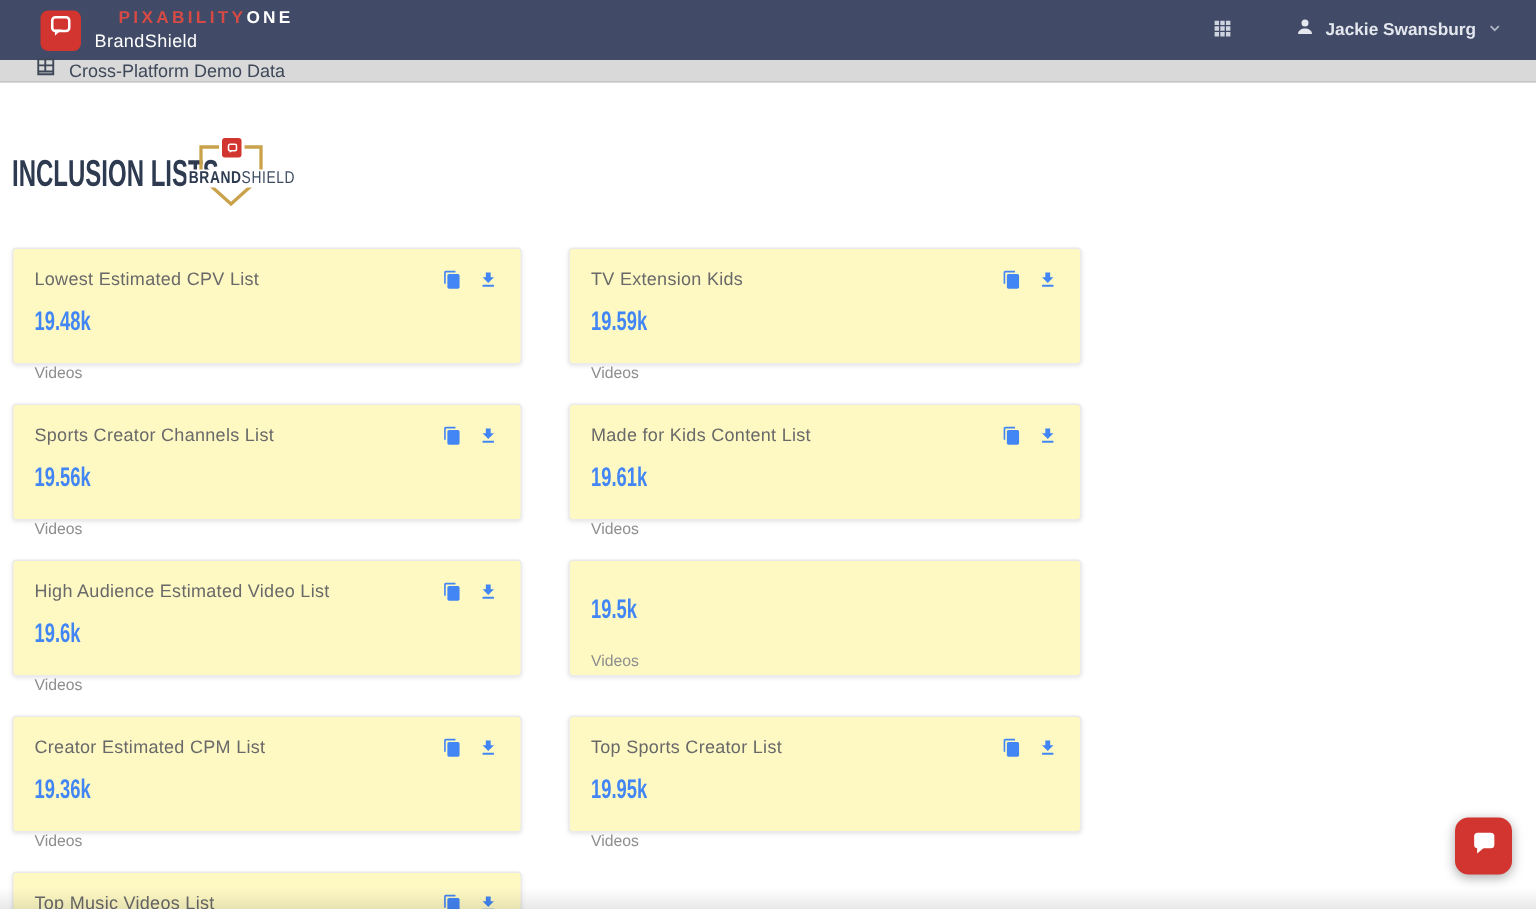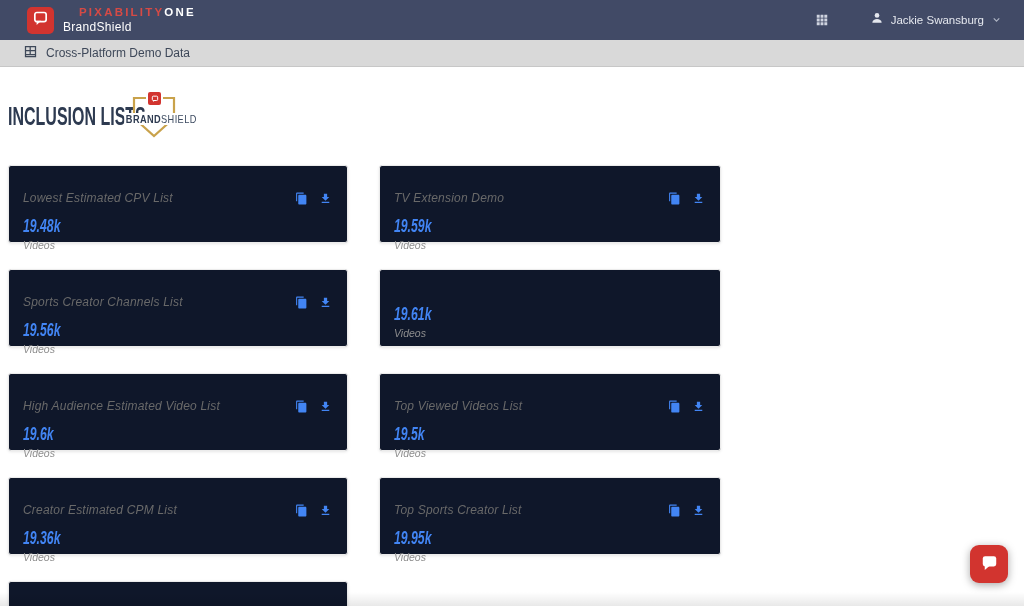--- a/index.html
+++ b/index.html
@@ -8,25 +8,25 @@
   
   .header { position:absolute; left:0; top:0; width:1024px; height:40px;
     background:#414a66; display:flex; align-items:center; padding:0 22px 0 27px; }
   .logo-mark { width:27px; height:27px; background:#d2342f; border-radius:5px;
     display:flex; align-items:center; justify-content:center; flex:0 0 auto; }
   .brand-text { margin-left:9px; line-height:1; }
   .brand-line1 { font-size:11.5px; font-weight:bold; letter-spacing:2.2px; white-space:nowrap;padding-left:16px; }
   .brand-line1 .red { color:#d64a45; }
   .brand-line1 .white { color:#ffffff; }
   .brand-line2 { font-size:12px; color:#ffffff; margin-top:3px; letter-spacing:.3px; }
-  .header-right { margin-left:auto; display:flex; align-items:center; gap:40px; }
+  .header-right { margin-left:auto; display:flex; gap:40px;font-weight:bold; }
   .user-menu { display:flex; align-items:center; gap:7px; cursor:pointer; }
   .user-name { font-size:11.5px; color:#e4e7ee; }
   
-  .crumbbar { position:absolute; left:0; top:40px; width:1024px; height:27px;
+  .crumbbar { position:absolute; left:0; top:40px; width:1024px; height:15px;
     background:#d9d9d9; border-bottom:1px solid #c7c7c7; display:flex;
     align-items:center; padding-left:23px; gap:8px; }
   .crumb-label { font-size:12px; color:#3e4859; }
   
   .title-row { position:absolute; left:8px; top:96px; height:44px; width:400px; }
   .page-title { position:absolute; left:0; top:6px; font-size:25px; font-weight:bold;
     color:#2d3a50; white-space:nowrap; transform:scaleX(.64); transform-origin:left center;
     letter-spacing:0; }
   .bs-logo { position:absolute; left:107px; top:-2px; width:78px; height:46px; }
   .bs-shield-svg { position:absolute; left:17px; top:2px; }
@@ -36,29 +36,29 @@
   .bs-word { position:absolute; left:0; top:15px; width:78px; text-align:center; }
   .bs-word span.inner { display:inline-block; background:#fff; padding:0 2px;
     font-size:11.5px; color:#2d3a50; white-space:nowrap; transform:scaleX(.8);
     letter-spacing:.5px; }
   .bs-bold { font-weight:bold; }
   .bs-light { font-weight:normal; color:#3c4a60; }
   
   .grid { position:absolute; left:8px; top:165px; display:grid;
     grid-template-columns:340px 342px; column-gap:31px; row-gap:26px;
     grid-auto-rows:78px; }
-  .card { background:#0f172a; border:1px solid #ebebeb; border-radius:3px;
-    box-shadow:0 1px 3px rgba(0,0,0,.10); padding:24px 14px;font-style:italic; }
+  .card { background:#fef9c3; border:1px solid #ebebeb; border-radius:3px;
+    box-shadow:0 1px 3px rgba(0,0,0,.10); padding:12px 14px; }
   .card-top { display:flex; align-items:center; }
   .card-title { flex:1; font-size:12px; color:#696969; letter-spacing:.2px; }
   .icon-btn { display:flex; align-items:center; justify-content:center;
     width:16px; height:16px; cursor:pointer; margin-left:8px; }
   .card-value { margin-top:10px; font-size:18px; font-weight:bold; color:#4285f4;
     white-space:nowrap; transform:scaleX(.68); transform-origin:left center; }
-  .card-unit { margin-top:2px; font-size:10.5px; color:#8e8e8e; }
+  .card-unit { margin-top:18px; font-size:10.5px; color:#8e8e8e; }
   
   .chat-btn { position:absolute; right:16px; bottom:23px; width:38px; height:38px;
     background:#d2342f; border-radius:9px; display:flex; align-items:center;
     justify-content:center; cursor:pointer; box-shadow:0 2px 8px rgba(0,0,0,.35); }
   
   .bottom-fade { position:absolute; left:0; bottom:0; width:1024px; height:14px;
     background:linear-gradient(to bottom, rgba(0,0,0,0), rgba(0,0,0,.09));
     pointer-events:none; }
 </style>
 </head>
@@ -144,21 +144,21 @@
           <svg width="13" height="13" viewBox="0 0 24 24" fill="#4285f4">
             <path d="M19 9h-4V3H9v6H5l7 7 7-7zM5 18h14v2.5H5z"></path>
           </svg>
         </span>
       </div>
       <div class="card-value">19.48k</div>
       <div class="card-unit">Videos</div>
     </div>
     <div class="card">
       <div class="card-top">
-        <span class="card-title">TV Extension Demo</span>
+        <span class="card-title">TV Extension Kids</span>
         <span class="icon-btn">
           <svg width="13" height="13" viewBox="0 0 24 24" fill="#4285f4">
             <path d="M16 1H4c-1.1 0-2 .9-2 2v14h2V3h12V1zm3 4H8c-1.1 0-2 .9-2 2v14c0 1.1.9 2 2 2h11c1.1 0 2-.9 2-2V7c0-1.1-.9-2-2-2z"></path>
           </svg>
         </span>
         <span class="icon-btn">
           <svg width="13" height="13" viewBox="0 0 24 24" fill="#4285f4">
             <path d="M19 9h-4V3H9v6H5l7 7 7-7zM5 18h14v2.5H5z"></path>
           </svg>
         </span>
@@ -177,20 +177,33 @@
         <span class="icon-btn">
           <svg width="13" height="13" viewBox="0 0 24 24" fill="#4285f4">
             <path d="M19 9h-4V3H9v6H5l7 7 7-7zM5 18h14v2.5H5z"></path>
           </svg>
         </span>
       </div>
       <div class="card-value">19.56k</div>
       <div class="card-unit">Videos</div>
     </div>
     <div class="card">
+      <div class="card-top">
+        <span class="card-title">Made for Kids Content List</span>
+        <span class="icon-btn">
+          <svg width="13" height="13" viewBox="0 0 24 24" fill="#4285f4">
+            <path d="M16 1H4c-1.1 0-2 .9-2 2v14h2V3h12V1zm3 4H8c-1.1 0-2 .9-2 2v14c0 1.1.9 2 2 2h11c1.1 0 2-.9 2-2V7c0-1.1-.9-2-2-2z"></path>
+          </svg>
+        </span>
+        <span class="icon-btn">
+          <svg width="13" height="13" viewBox="0 0 24 24" fill="#4285f4">
+            <path d="M19 9h-4V3H9v6H5l7 7 7-7zM5 18h14v2.5H5z"></path>
+          </svg>
+        </span>
+      </div>
       <div class="card-value">19.61k</div>
       <div class="card-unit">Videos</div>
     </div>
     <div class="card">
       <div class="card-top">
         <span class="card-title">High Audience Estimated Video List</span>
         <span class="icon-btn">
           <svg width="13" height="13" viewBox="0 0 24 24" fill="#4285f4">
             <path d="M16 1H4c-1.1 0-2 .9-2 2v14h2V3h12V1zm3 4H8c-1.1 0-2 .9-2 2v14c0 1.1.9 2 2 2h11c1.1 0 2-.9 2-2V7c0-1.1-.9-2-2-2z"></path>
           </svg>
@@ -198,33 +211,20 @@
         <span class="icon-btn">
           <svg width="13" height="13" viewBox="0 0 24 24" fill="#4285f4">
             <path d="M19 9h-4V3H9v6H5l7 7 7-7zM5 18h14v2.5H5z"></path>
           </svg>
         </span>
       </div>
       <div class="card-value">19.6k</div>
       <div class="card-unit">Videos</div>
     </div>
     <div class="card">
-      <div class="card-top">
-        <span class="card-title">Top Viewed Videos List</span>
-        <span class="icon-btn">
-          <svg width="13" height="13" viewBox="0 0 24 24" fill="#4285f4">
-            <path d="M16 1H4c-1.1 0-2 .9-2 2v14h2V3h12V1zm3 4H8c-1.1 0-2 .9-2 2v14c0 1.1.9 2 2 2h11c1.1 0 2-.9 2-2V7c0-1.1-.9-2-2-2z"></path>
-          </svg>
-        </span>
-        <span class="icon-btn">
-          <svg width="13" height="13" viewBox="0 0 24 24" fill="#4285f4">
-            <path d="M19 9h-4V3H9v6H5l7 7 7-7zM5 18h14v2.5H5z"></path>
-          </svg>
-        </span>
-      </div>
       <div class="card-value">19.5k</div>
       <div class="card-unit">Videos</div>
     </div>
     <div class="card">
       <div class="card-top">
         <span class="card-title">Creator Estimated CPM List</span>
         <span class="icon-btn">
           <svg width="13" height="13" viewBox="0 0 24 24" fill="#4285f4">
             <path d="M16 1H4c-1.1 0-2 .9-2 2v14h2V3h12V1zm3 4H8c-1.1 0-2 .9-2 2v14c0 1.1.9 2 2 2h11c1.1 0 2-.9 2-2V7c0-1.1-.9-2-2-2z"></path>
           </svg>

